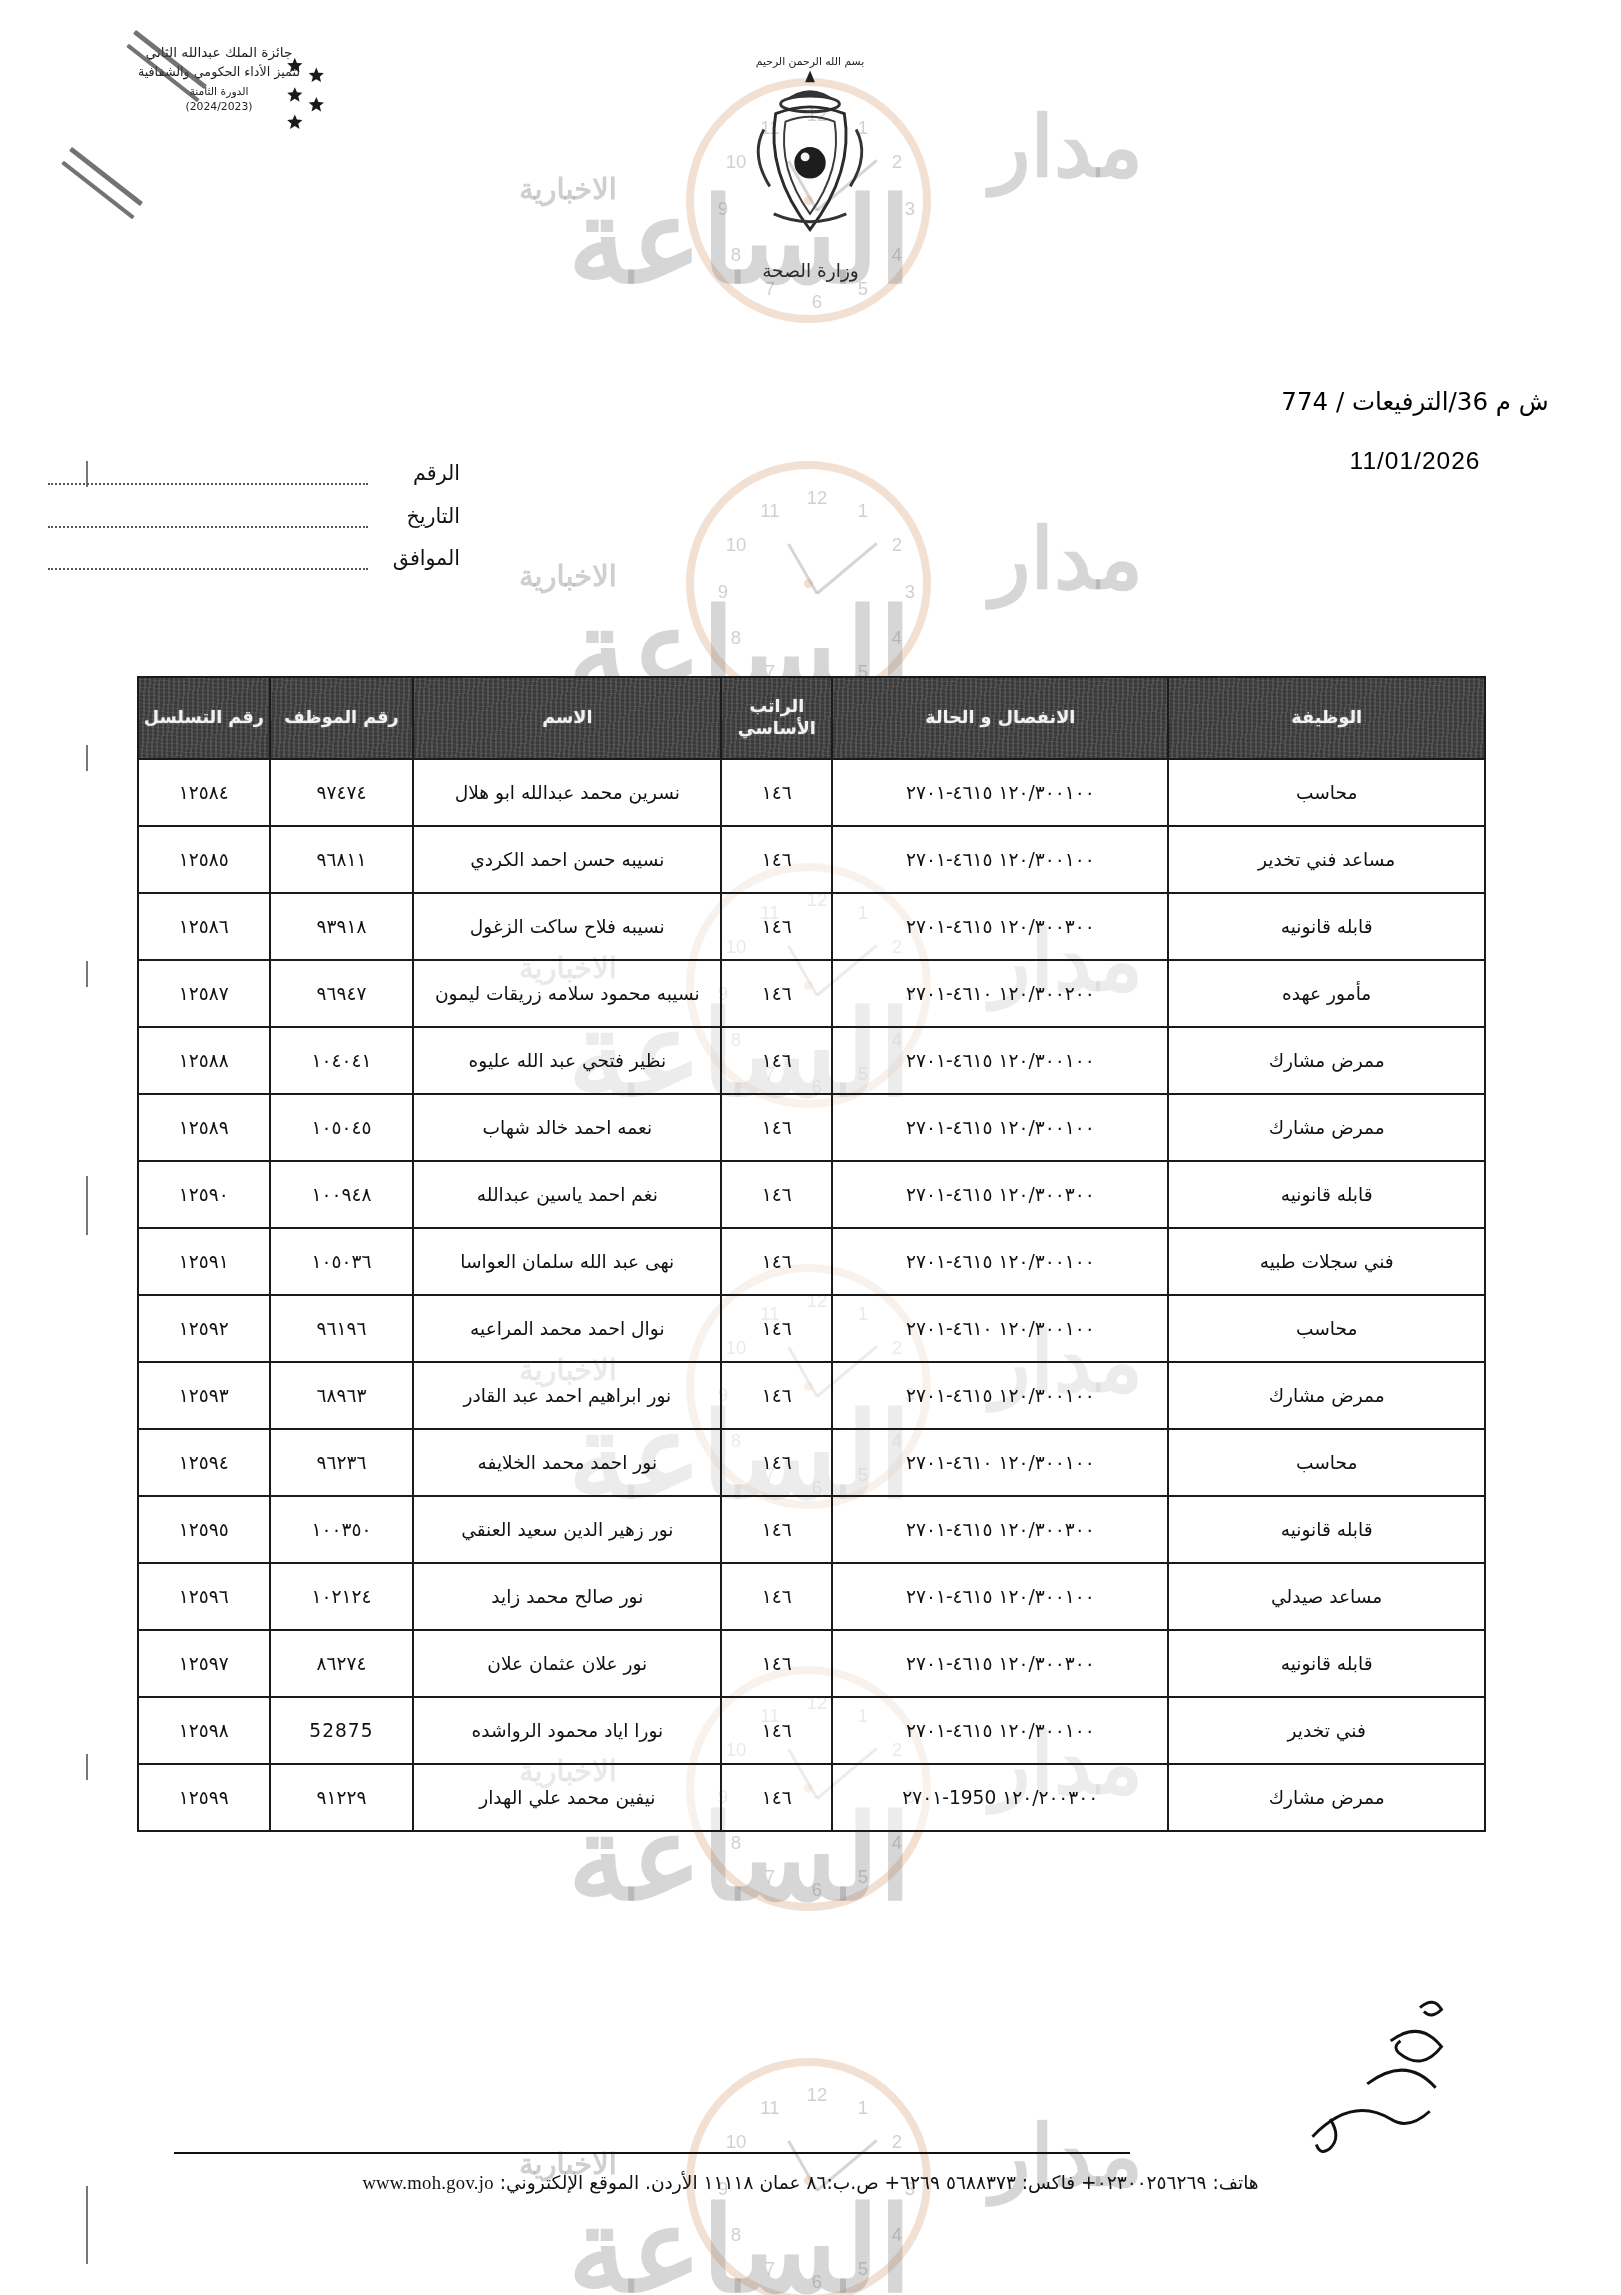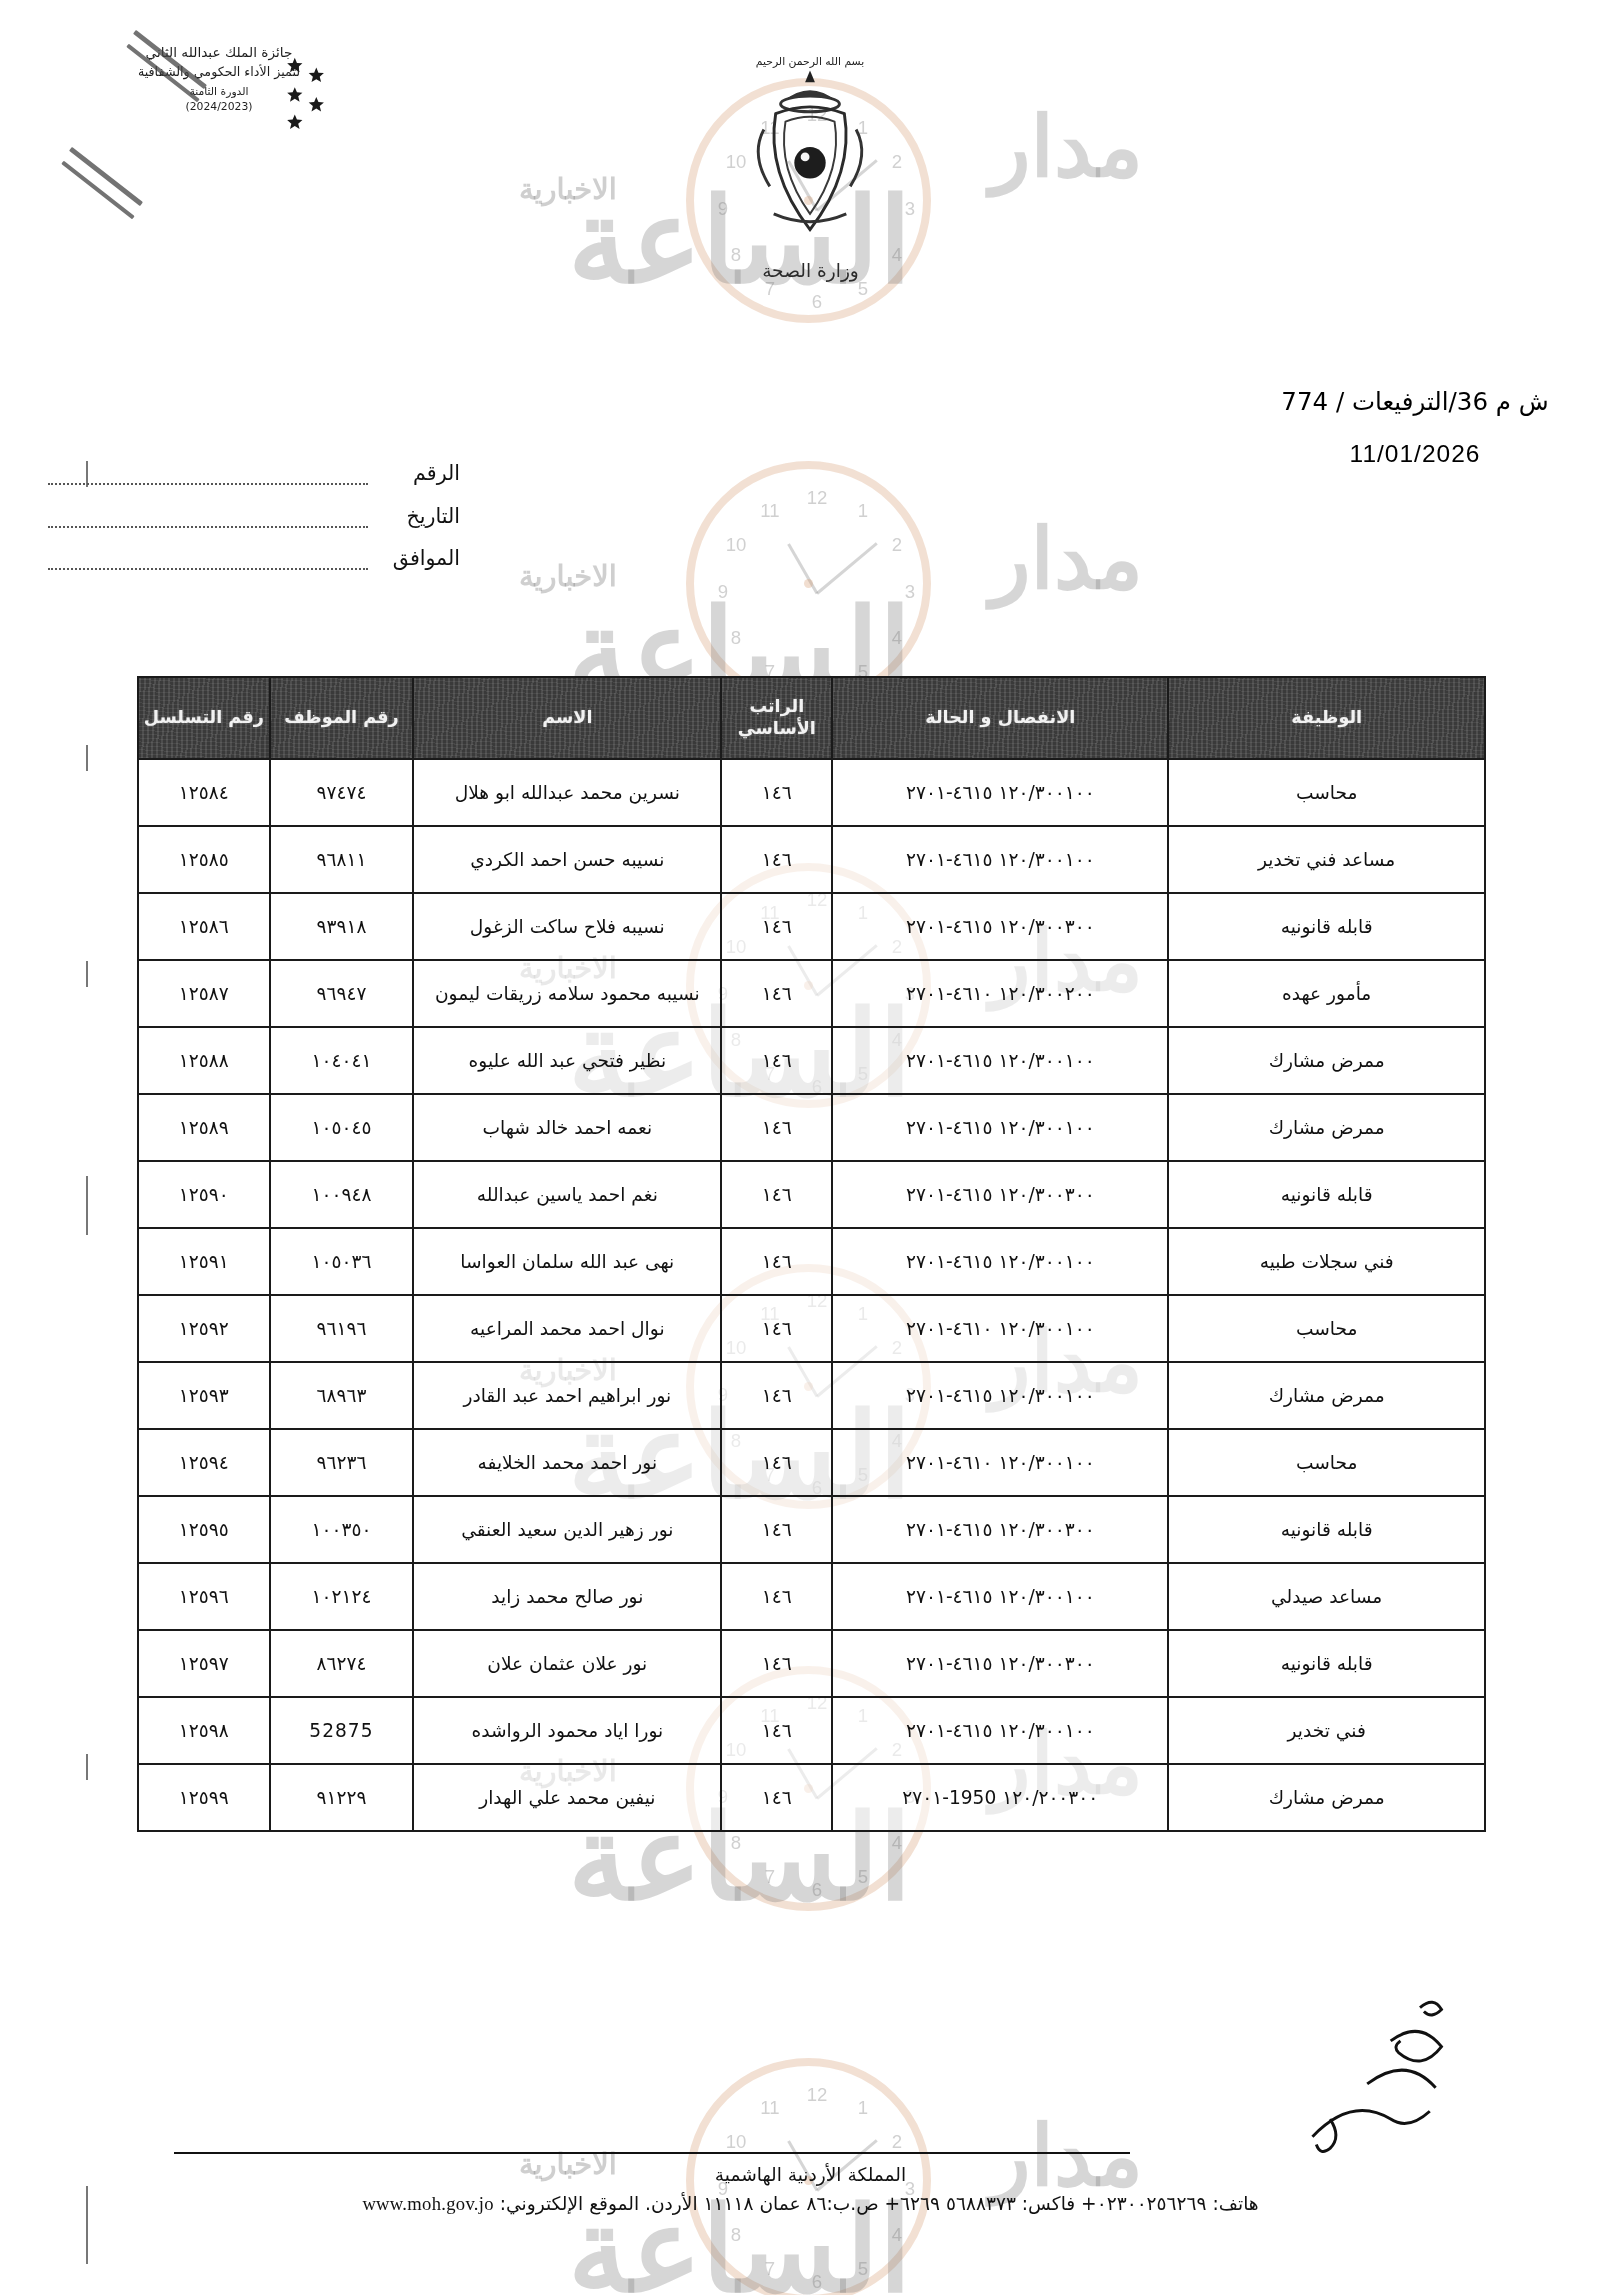--- a/index.html
+++ b/index.html
@@ -124,21 +124,21 @@
     right: 0;
     top: 387px;
     width: 412px;
     text-align: center;
     font-size: 24.5px;
     font-family: "DejaVu Sans", sans-serif;
     color: #000;
     direction: rtl;
   }
   .ref .date {
-    margin-top: 24px;
+    margin-top: 31px;
     font-size: 24.5px;
     font-family: "Liberation Sans", sans-serif;
     letter-spacing: 1px;
   }
 
   .meta {
     position: absolute;
     right: 1161px;
     top: 461px;
     width: 0;
@@ -633,21 +633,20 @@
   <svg class="sign" viewBox="0 0 210 180">
     <path d="M150 18 q14 -12 22 2 q-10 10 -18 2" fill="none" stroke="#111" stroke-width="3"></path>
     <path d="M120 52 q30 -22 52 6 q-20 26 -44 6 q-6 -6 2 -12" fill="none" stroke="#111" stroke-width="3"></path>
     <path d="M96 96 q40 -30 70 4" fill="none" stroke="#111" stroke-width="3"></path>
     <path d="M40 150 q40 -42 80 -18 q18 12 40 -8" fill="none" stroke="#111" stroke-width="3"></path>
     <path d="M58 132 q12 18 0 30 q-10 8 -14 -4" fill="none" stroke="#111" stroke-width="3"></path>
   </svg>
 
   <div class="footer-rule"></div>
   <div class="footer-text">
-    <div class="footer-kingdom">المملكة الأردنية الهاشمية</div>
     <div class="footer-contact">
       <span>هاتف: ٠٢٣٠٠٢٥٦٢٦٩+  فاكس: ٥٦٨٨٣٧٣ ٦٢٦٩+  ص.ب:٨٦ عمان ١١١١٨ الأردن.  الموقع الإلكتروني:</span>
       <span class="url">www.moh.gov.jo</span>
     </div>
   </div>
 
 </div>
 
 
 </body></html>

